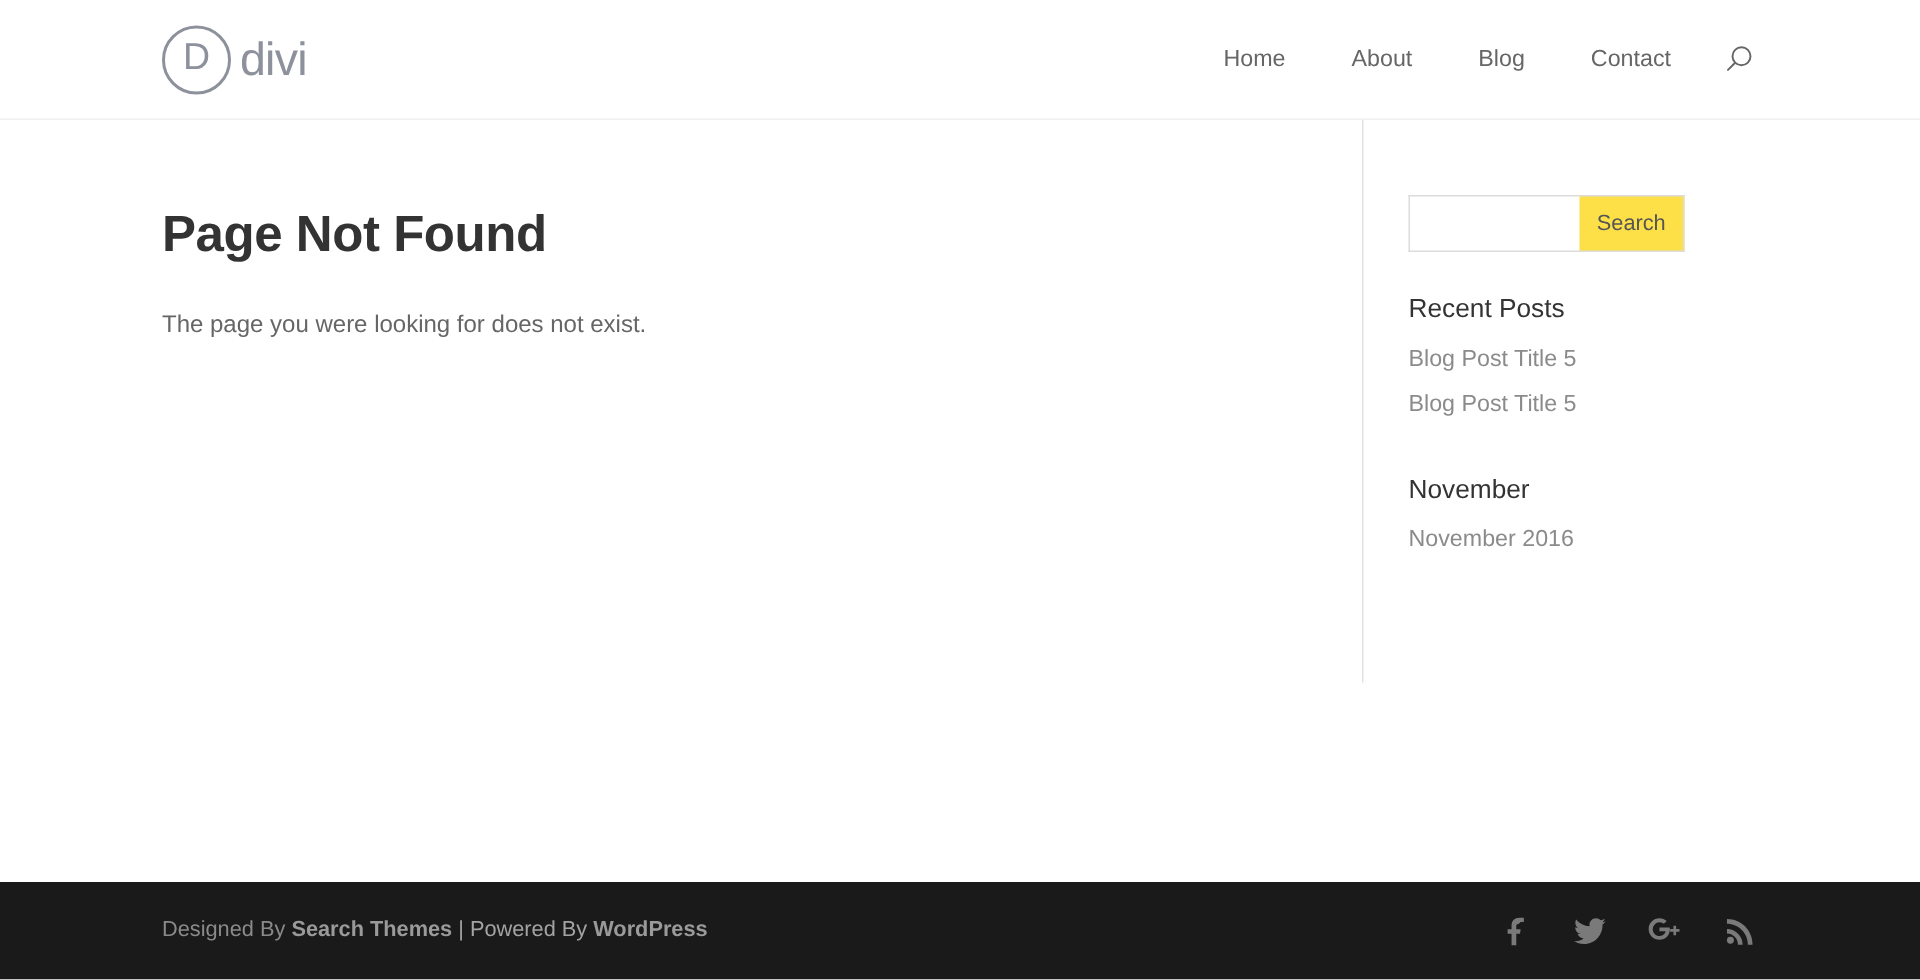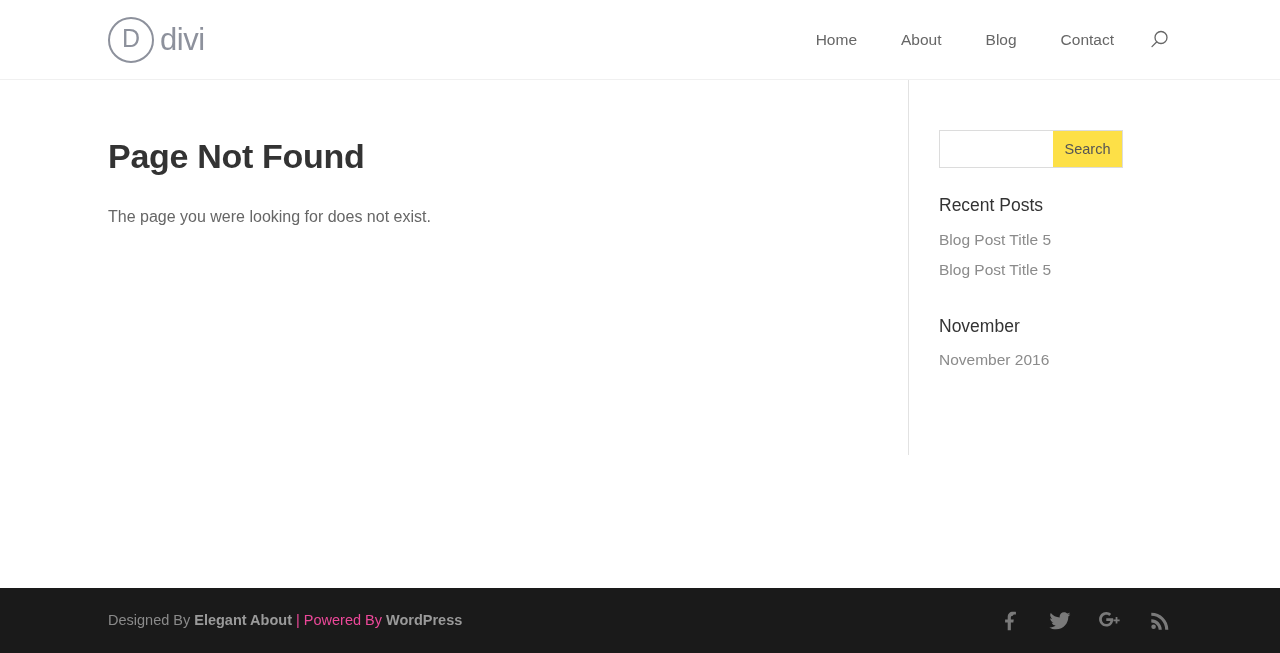--- a/index.html
+++ b/index.html
@@ -242,21 +242,21 @@
     font-size: 14.5px;
     color: #8a8a8a;
     line-height: 1;
   }
   .footer-credits a {
     color: #9a9a9a;
     font-weight: 700;
     text-decoration: none;
     cursor: pointer;
   }
-  .footer-credits .sep { color: #ec4899; font-weight: 400; margin-top: 24px; }
+  .footer-credits .sep { color: #a3a3a3; font-weight: 400; margin-top: 24px; }
 
   .social-list {
     display: flex;
     align-items: center;
     gap: 26px;
     list-style: none;
   }
   .social-list li a {
     display: flex;
     align-items: center;
@@ -340,21 +340,21 @@
 
       </aside>
 
     </div>
   </div>
 
   <footer class="site-footer">
     <div class="footer-inner">
 
       <div class="footer-credits">
-        <span>Designed By </span><a href="#">Elegant About</a><span class="sep"> | Powered By </span><a href="#">WordPress</a>
+        <span>Designed By </span><a href="#">Search Themes</a><span class="sep"> | Powered By </span><a href="#">WordPress</a>
       </div>
 
       <ul class="social-list">
         <li>
           <a href="#">
             <svg width="20" height="20" viewBox="0 0 20 20">
               <path d="M12.6 3.6h2.1V0.9C14.35 0.85 13.1 0.75 11.65 0.75c-3.05 0-5.15 1.9-5.15 5.4V8.5H3.9v3.05h2.6V19.2h3.15v-7.65h2.5l0.4-3.05h-2.9V6.45c0-0.88 0.24-1.48 1.5-1.48z" transform="translate(1.2,0)" fill="#ffffff"></path>
             </svg>
           </a>
         </li>

